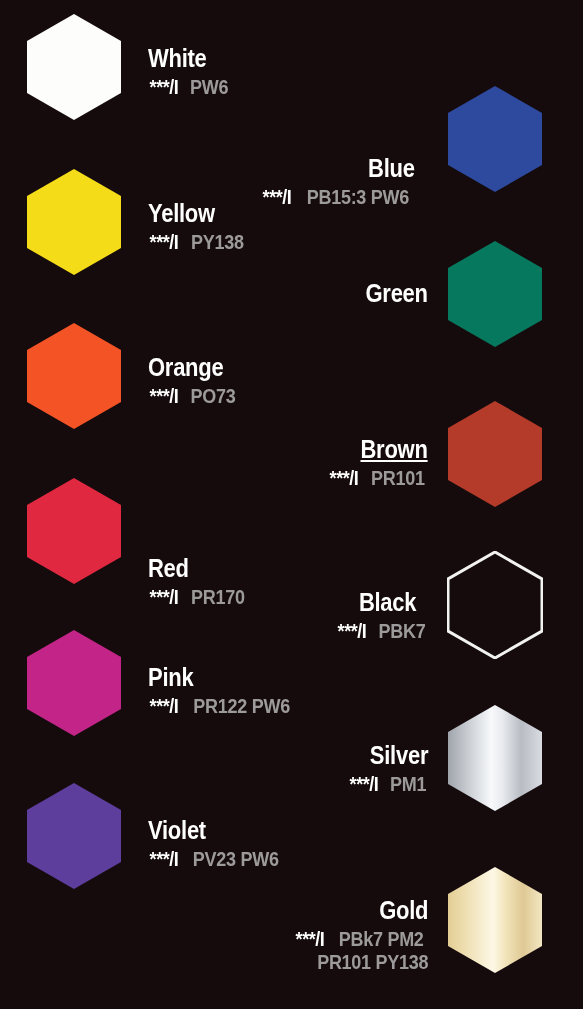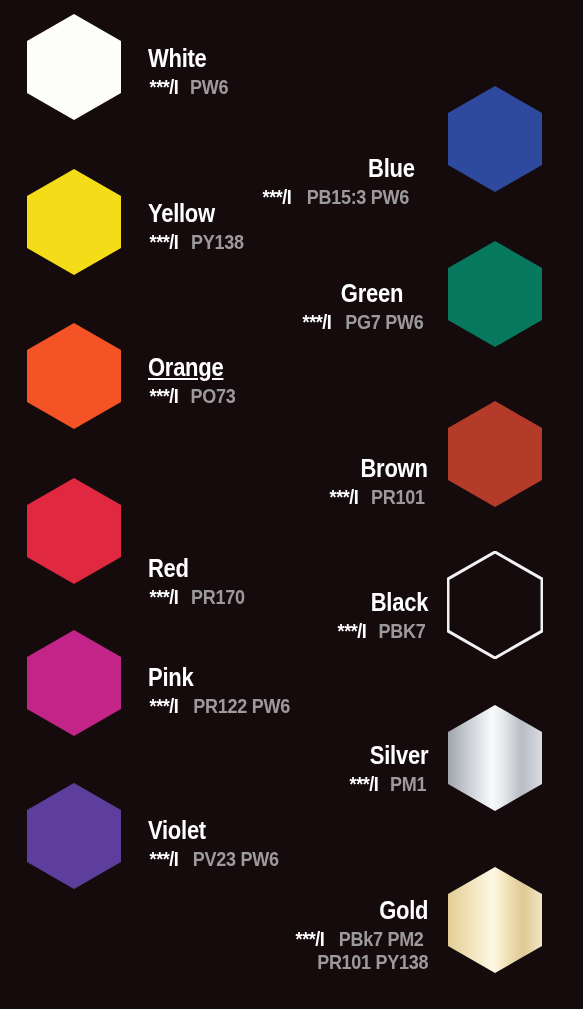--- a/index.html
+++ b/index.html
@@ -134,41 +134,40 @@
       </div>
     </div>
     <div class="row">
       <div class="hexwrap" style="left: 447px; top: 240px;">
         <svg class="hex" viewBox="0 0 96 108">
           <polygon points="48,1 95,28 95,80 48,107 1,80 1,28" fill="#06785e"></polygon>
         </svg>
       </div>
       <div class="label right" style="top: 281px; right: 155px; text-align: center;">
         <span class="name">Green</span>
-        <span class="meta"><span class="rating">***/I</span><span class="codes">PG7 PW6</span></span>
       </div>
     </div>
     <div class="row">
       <div class="hexwrap" style="left: 26px; top: 322px;">
         <svg class="hex" viewBox="0 0 96 108">
           <polygon points="48,1 95,28 95,80 48,107 1,80 1,28" fill="#f35325"></polygon>
         </svg>
       </div>
-      <div class="label left" style="top: 355px; left: 148px; text-decoration: underline;">
+      <div class="label left" style="top: 355px; left: 148px;">
         <span class="name">Orange</span>
         <span class="meta"><span class="rating">***/I</span><span class="codes">PO73</span></span>
       </div>
     </div>
     <div class="row">
       <div class="hexwrap" style="left: 447px; top: 400px;">
         <svg class="hex" viewBox="0 0 96 108">
           <polygon points="48,1 95,28 95,80 48,107 1,80 1,28" fill="#b43a29"></polygon>
         </svg>
       </div>
-      <div class="label right" style="top: 456px; right: 155px;">
+      <div class="label right" style="top: 437px; right: 155px; text-decoration: underline;">
         <span class="name">Brown</span>
         <span class="meta"><span class="rating">***/I</span><span class="codes">PR101</span></span>
       </div>
     </div>
     <div class="row">
       <div class="hexwrap" style="left: 26px; top: 477px;">
         <svg class="hex" viewBox="0 0 96 108">
           <polygon points="48,1 95,28 95,80 48,107 1,80 1,28" fill="#e02941"></polygon>
         </svg>
       </div>
@@ -176,21 +175,21 @@
         <span class="name">Red</span>
         <span class="meta"><span class="rating">***/I</span><span class="codes">PR170</span></span>
       </div>
     </div>
     <div class="row">
       <div class="hexwrap" style="left: 447px; top: 551px;">
         <svg class="hex" viewBox="0 0 96 108">
           <polygon points="48,1 95,28 95,80 48,107 1,80 1,28" fill="#150b0d" stroke="#f2f2f2" stroke-width="3"></polygon>
         </svg>
       </div>
-      <div class="label right" style="top: 590px; right: 155px;">
+      <div class="label right" style="top: 590px; right: 155px; text-align: center;">
         <span class="name">Black</span>
         <span class="meta"><span class="rating">***/I</span><span class="codes">PBK7</span></span>
       </div>
     </div>
     <div class="row">
       <div class="hexwrap" style="left: 26px; top: 629px;">
         <svg class="hex" viewBox="0 0 96 108">
           <polygon points="48,1 95,28 95,80 48,107 1,80 1,28" fill="#c22487"></polygon>
         </svg>
       </div>

